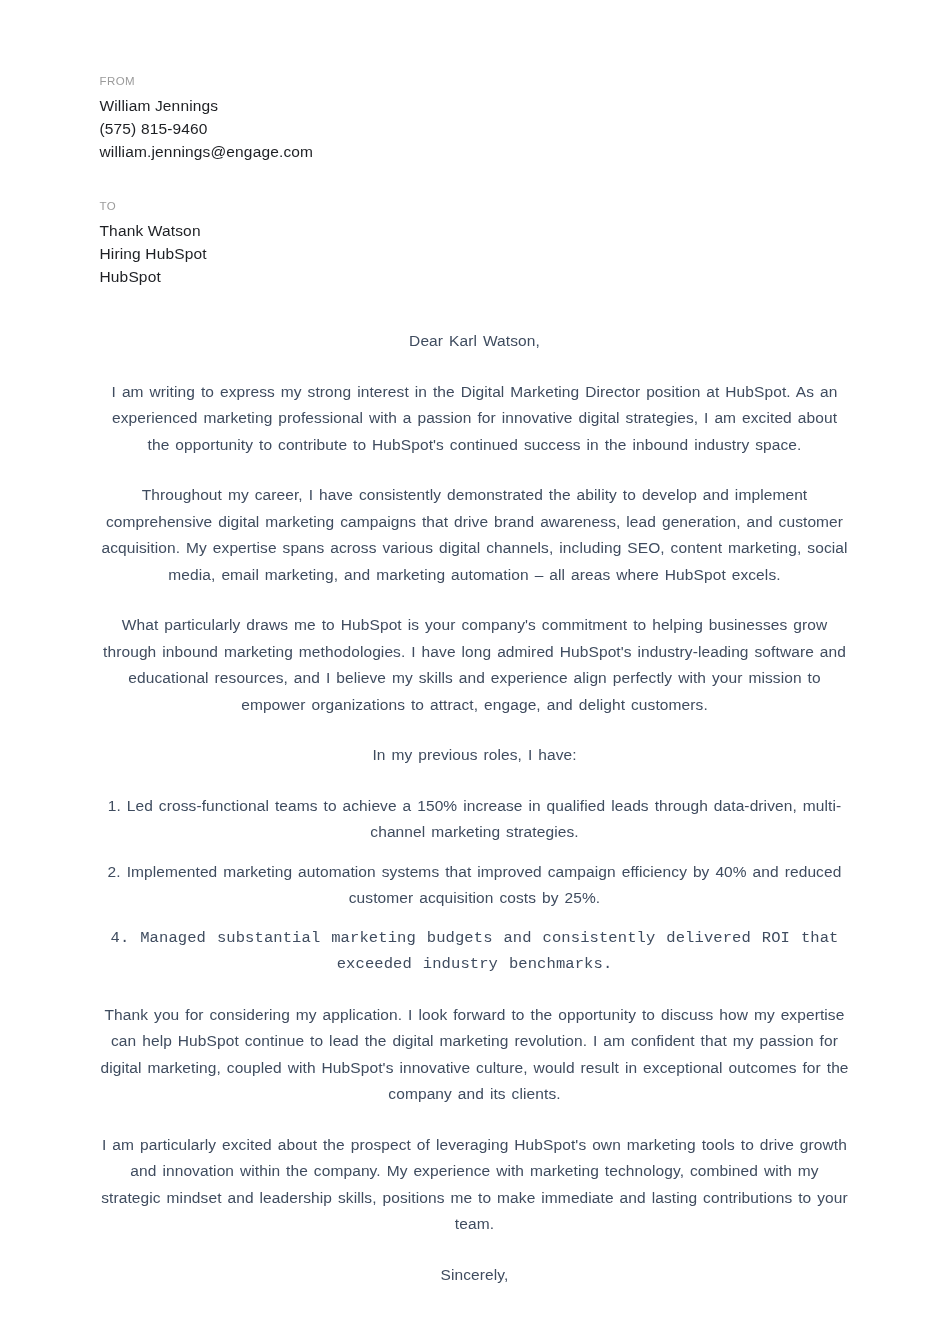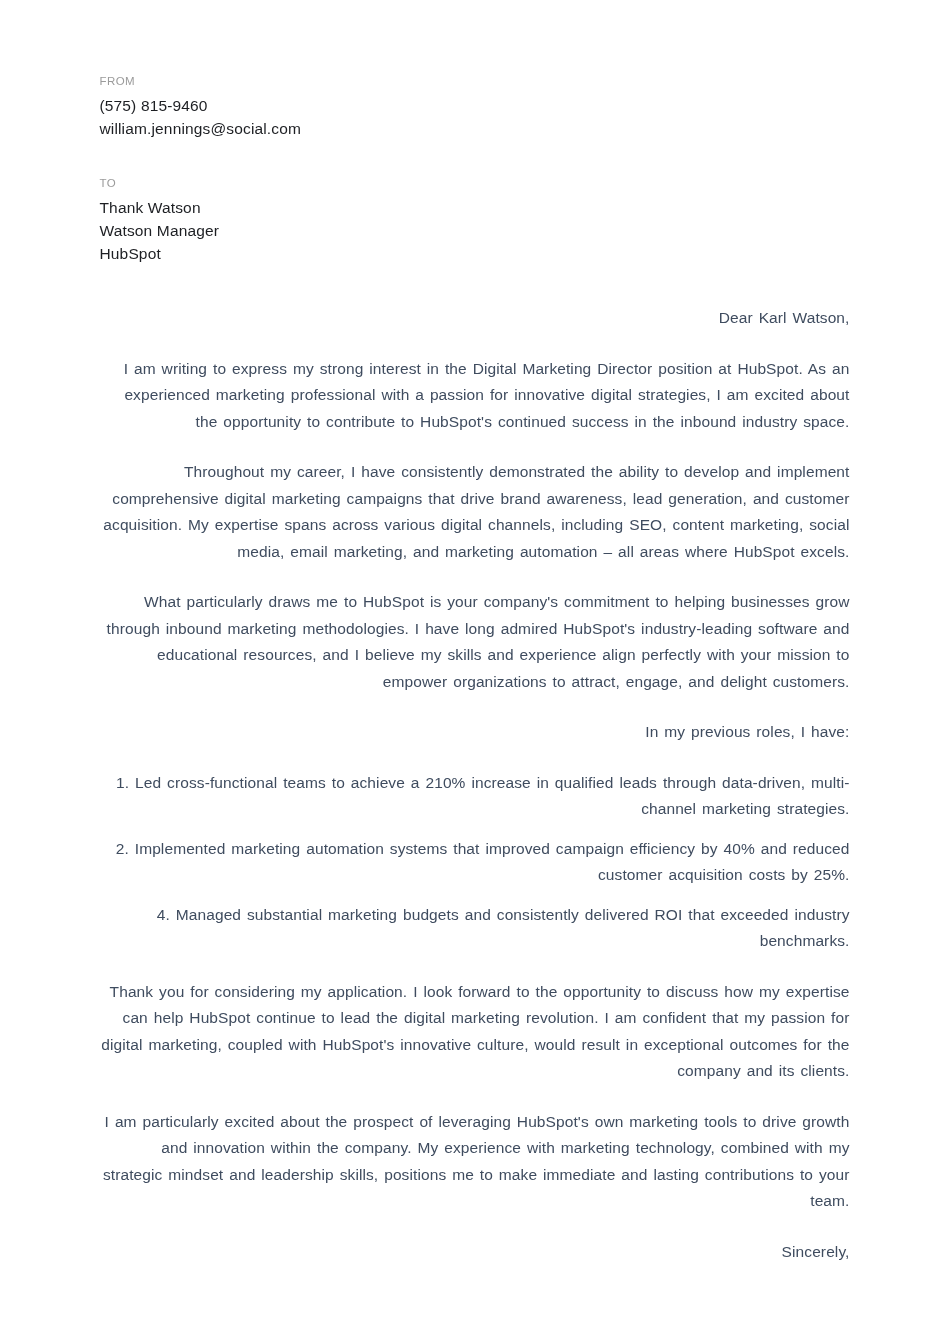--- a/index.html
+++ b/index.html
@@ -32,62 +32,64 @@
     color: var(--header-color, #1d1f23);
   }
   .from-block { margin-bottom: 36px; }
   .to-block   { margin-bottom: 40px; }
   .letter-body p {
     font-size: 15.5px;
     line-height: 26.5px;
     letter-spacing: 0.1px;
     word-spacing: 1.5px;
     color: var(--body-color, #3f4c5f);
-    text-align: right;
+    text-align: center;
     margin-bottom: 24px;
   }
   .letter-body p.list-item {
     margin-bottom: 13px;
   }
   .letter-body p.list-item.last-item {
     margin-bottom: 24px;
+    font-family: Liberation Mono, monospace;
   }
   .letter-body p.signoff {
     margin-bottom: 0;
   }
 </style>
 </head>
 <body>
 
 <div class="page">
   <div class="content">
 
     <section class="from-block">
       <div class="contact-label">FROM</div>
+      <div class="contact-line">William Jennings</div>
       <div class="contact-line">(575) 815-9460</div>
-      <div class="contact-line">william.jennings@social.com</div>
+      <div class="contact-line">william.jennings@engage.com</div>
     </section>
 
     <section class="to-block">
       <div class="contact-label">TO</div>
       <div class="contact-line">Thank Watson</div>
-      <div class="contact-line">Watson Manager</div>
+      <div class="contact-line">Hiring HubSpot</div>
       <div class="contact-line">HubSpot</div>
     </section>
 
     <section class="letter-body">
       <p>Dear Karl Watson,</p>
 
       <p>I am writing to express my strong interest in the Digital Marketing Director position at HubSpot. As an experienced marketing professional with a passion for innovative digital strategies, I am excited about the opportunity to contribute to HubSpot's continued success in the inbound industry space.</p>
       <p>Throughout my career, I have consistently demonstrated the ability to develop and implement comprehensive digital marketing campaigns that drive brand awareness, lead generation, and customer acquisition. My expertise spans across various digital channels, including SEO, content marketing, social media, email marketing, and marketing automation – all areas where HubSpot excels.</p>
       <p>What particularly draws me to HubSpot is your company's commitment to helping businesses grow through inbound marketing methodologies. I have long admired HubSpot's industry-leading software and educational resources, and I believe my skills and experience align perfectly with your mission to empower organizations to attract, engage, and delight customers.</p>
 
       <p>In my previous roles, I have:</p>
 
-      <p class="list-item">1. Led cross-functional teams to achieve a 210% increase in qualified leads through data-driven, multi-channel marketing strategies.</p>
+      <p class="list-item">1. Led cross-functional teams to achieve a 150% increase in qualified leads through data-driven, multi-channel marketing strategies.</p>
       <p class="list-item">2. Implemented marketing automation systems that improved campaign efficiency by 40% and reduced customer acquisition costs by 25%.</p>
       <p class="list-item last-item">4. Managed substantial marketing budgets and consistently delivered ROI that exceeded industry benchmarks.</p>
 
       <p>Thank you for considering my application. I look forward to the opportunity to discuss how my expertise can help HubSpot continue to lead the digital marketing revolution. I am confident that my passion for digital marketing, coupled with HubSpot's innovative culture, would result in exceptional outcomes for the company and its clients.</p>
       <p>I am particularly excited about the prospect of leveraging HubSpot's own marketing tools to drive growth and innovation within the company. My experience with marketing technology, combined with my strategic mindset and leadership skills, positions me to make immediate and lasting contributions to your team.</p>
 
       <p class="signoff">Sincerely,</p>
     </section>
 
   </div>

